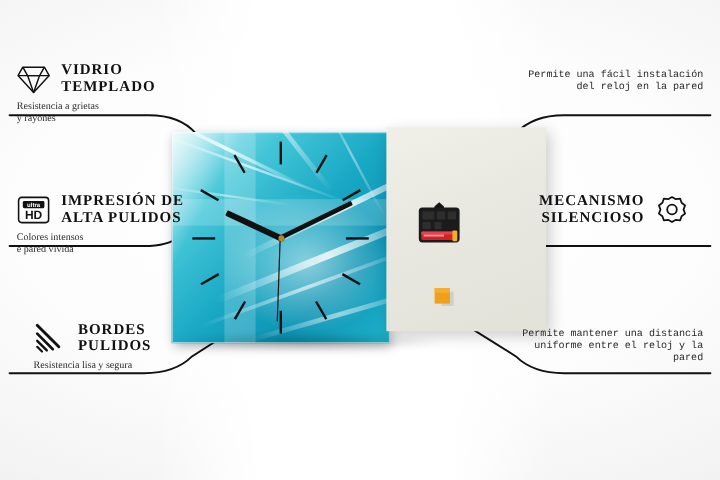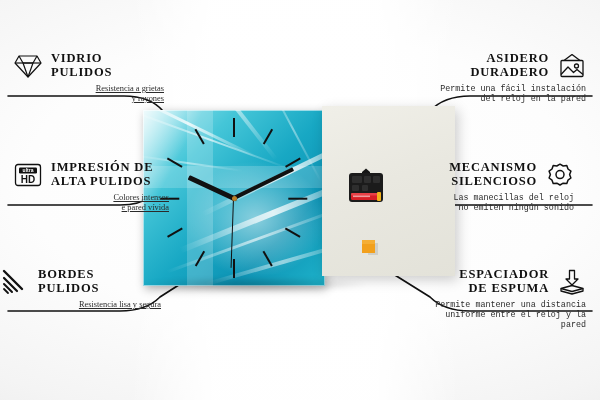--- a/index.html
+++ b/index.html
@@ -31,21 +31,21 @@
     font-size:12.5px;line-height:13.5px;font-weight:700;
     letter-spacing:.8px;color:#111;white-space:pre-line;
   }
   .fleft .ftitle{text-align:left;}
   .fright .ftitle{text-align:right;}
   .fdesc{
     font-family:"Liberation Serif", serif;
     font-size:8.4px;line-height:10.2px;color:#2a2a2a;white-space:pre-line;
     margin-top:5px;
   }
-  .fleft .fdesc{text-align:right;text-decoration:underline;}
+  .fleft .fdesc{text-align:left;}
   .fright .fdesc{text-align:right;font-family:Liberation Mono, monospace;}
   .ficon{width:28px;height:26px;flex:0 0 28px;display:flex;align-items:flex-end;justify-content:center;}
   .ficon svg{display:block;}
 
   
   #clock{
     position:absolute;left:143px;top:110px;width:182px;height:176px;
     background:
       radial-gradient(ellipse 70% 60% at 62% 62%, rgba(255,255,255,.50) 0%, rgba(255,255,255,0) 55%),
       linear-gradient(118deg, rgba(255,255,255,.85) 0%, rgba(255,255,255,0) 22%),
@@ -167,21 +167,21 @@
       <div class="ficon">
         <svg viewBox="0 0 28 26" fill="none" stroke="#111" stroke-width="1.2" stroke-linejoin="round">
           <path d="M5 3 L23 3 L27 10 L14 24 L1 10 Z"></path>
           <path d="M1 10 L27 10"></path>
           <path d="M5 3 L9 10 L14 24"></path>
           <path d="M23 3 L19 10 L14 24"></path>
           <path d="M9 10 L19 10"></path>
         </svg>
       </div>
       <div class="ftitle">VIDRIO
-PULIDOS</div>
+TEMPLADO</div>
     </div>
     <div class="fdesc">Resistencia a grietas
 y rayones</div>
   </div>
 
   <div class="feature fleft" style="left:14px;top:161px;width:155px;">
     <div class="frow">
       <div class="ficon">
         <svg viewBox="0 0 28 26">
           <rect x="1.5" y="2.5" width="25" height="21" rx="2.5" fill="none" stroke="#111" stroke-width="1.3"></rect>
@@ -190,77 +190,52 @@
           <text x="14" y="20.6" font-family="Liberation Sans, sans-serif" font-size="10" font-weight="700" fill="#111" text-anchor="middle">HD</text>
         </svg>
       </div>
       <div class="ftitle">IMPRESIÓN DE
 ALTA PULIDOS</div>
     </div>
     <div class="fdesc">Colores intensos
 e pared vívida</div>
   </div>
 
-  <div class="feature fleft" style="left:1px;top:268px;width:160px;">
+  <div class="feature fleft" style="left:28px;top:268px;width:160px;">
     <div class="frow">
       <div class="ficon">
         <svg viewBox="0 0 28 26" fill="none" stroke="#111" stroke-linecap="round">
           <path d="M3 2 L21 20" stroke-width="2.4"></path>
           <path d="M3 9 L16 22" stroke-width="2.2"></path>
           <path d="M3 15 L11 23" stroke-width="2"></path>
           <path d="M3 20 L7 24" stroke-width="1.8"></path>
         </svg>
       </div>
       <div class="ftitle">BORDES
 PULIDOS</div>
     </div>
     <div class="fdesc">Resistencia lisa y segura</div>
   </div>
 
   <div class="feature fright" style="left:426px;top:52px;width:160px;">
-    <div class="frow">
-      <div class="ftitle">ASIDERO
-DURADERO</div>
-      <div class="ficon">
-        <svg viewBox="0 0 28 26" fill="none" stroke="#111" stroke-width="1.3" stroke-linejoin="round">
-          <path d="M14 1.5 L6 7.5 M14 1.5 L22 7.5"></path>
-          <rect x="3" y="7.5" width="22" height="16" rx="1"></rect>
-          <circle cx="18.5" cy="13" r="2"></circle>
-          <path d="M3 21.5 L10 14 L15.5 19.5 L19 16.5 L25 21.5"></path>
-        </svg>
-      </div>
-    </div>
     <div class="fdesc">Permite una fácil instalación
 del reloj en la pared</div>
   </div>
 
   <div class="feature fright" style="left:414px;top:161px;width:160px;">
     <div class="frow">
       <div class="ftitle">MECANISMO
 SILENCIOSO</div>
       <div class="ficon">
         <svg viewBox="0 0 28 26" fill="none" stroke="#111" stroke-width="1.5" stroke-linejoin="round">
           <path d="M14 2.2 L17.2 4.0 L20.8 3.6 L22.0 7.0 L24.9 9.2 L23.6 12.6 L24.9 16.0 L22.0 18.2 L20.8 21.6 L17.2 21.2 L14 23.0 L10.8 21.2 L7.2 21.6 L6.0 18.2 L3.1 16.0 L4.4 12.6 L3.1 9.2 L6.0 7.0 L7.2 3.6 L10.8 4.0 Z"></path>
           <circle cx="14" cy="12.6" r="4"></circle>
         </svg>
       </div>
     </div>
-    <div class="fdesc">Las manecillas del reloj
-no emiten ningún sonido</div>
   </div>
 
   <div class="feature fright" style="left:416px;top:268px;width:170px;">
-    <div class="frow">
-      <div class="ftitle">ESPACIADOR
-DE ESPUMA</div>
-      <div class="ficon">
-        <svg viewBox="0 0 28 26" fill="none" stroke="#111" stroke-width="1.3" stroke-linejoin="round">
-          <path d="M11.5 1.5 L16.5 1.5 L16.5 10 L20 10 L14 16 L8 10 L11.5 10 Z"></path>
-          <path d="M14 16.5 L25 19.5 L14 22.5 L3 19.5 Z"></path>
-          <path d="M3 19.5 L3 22 L14 25 L25 22 L25 19.5"></path>
-        </svg>
-      </div>
-    </div>
     <div class="fdesc">Permite mantener una distancia
 uniforme entre el reloj y la pared</div>
   </div>
 
 </div>
 
 </body></html>

